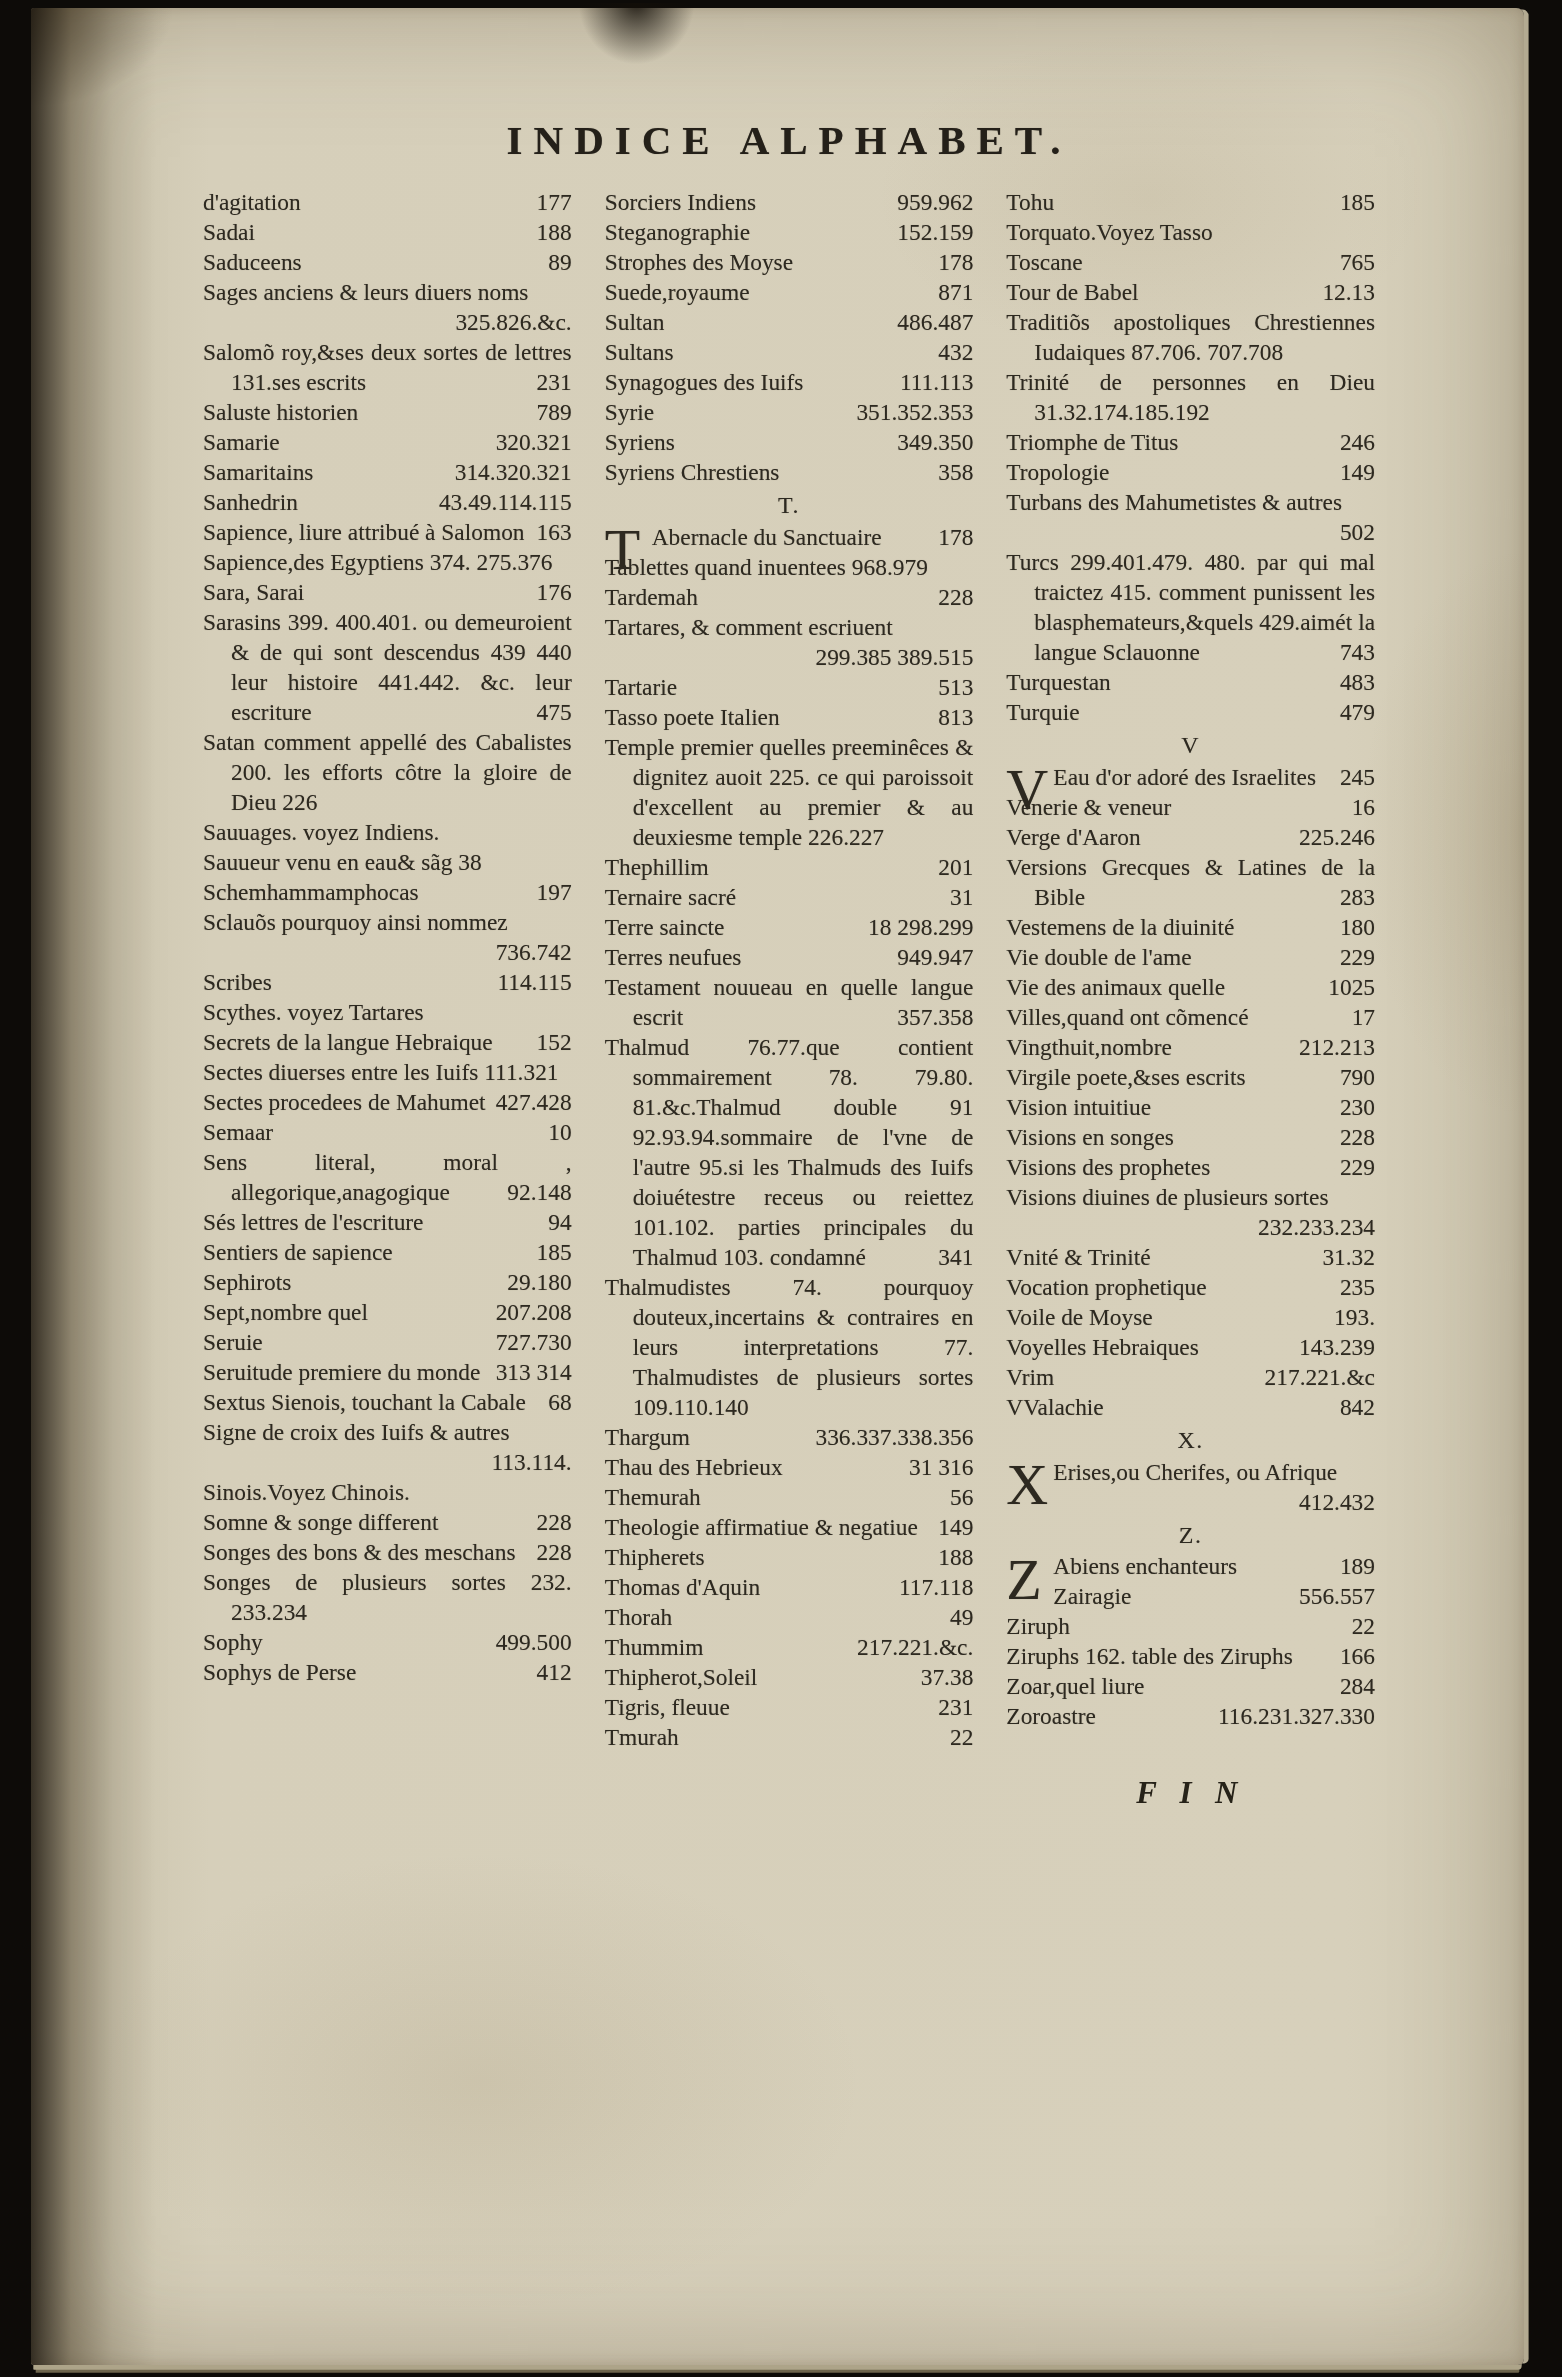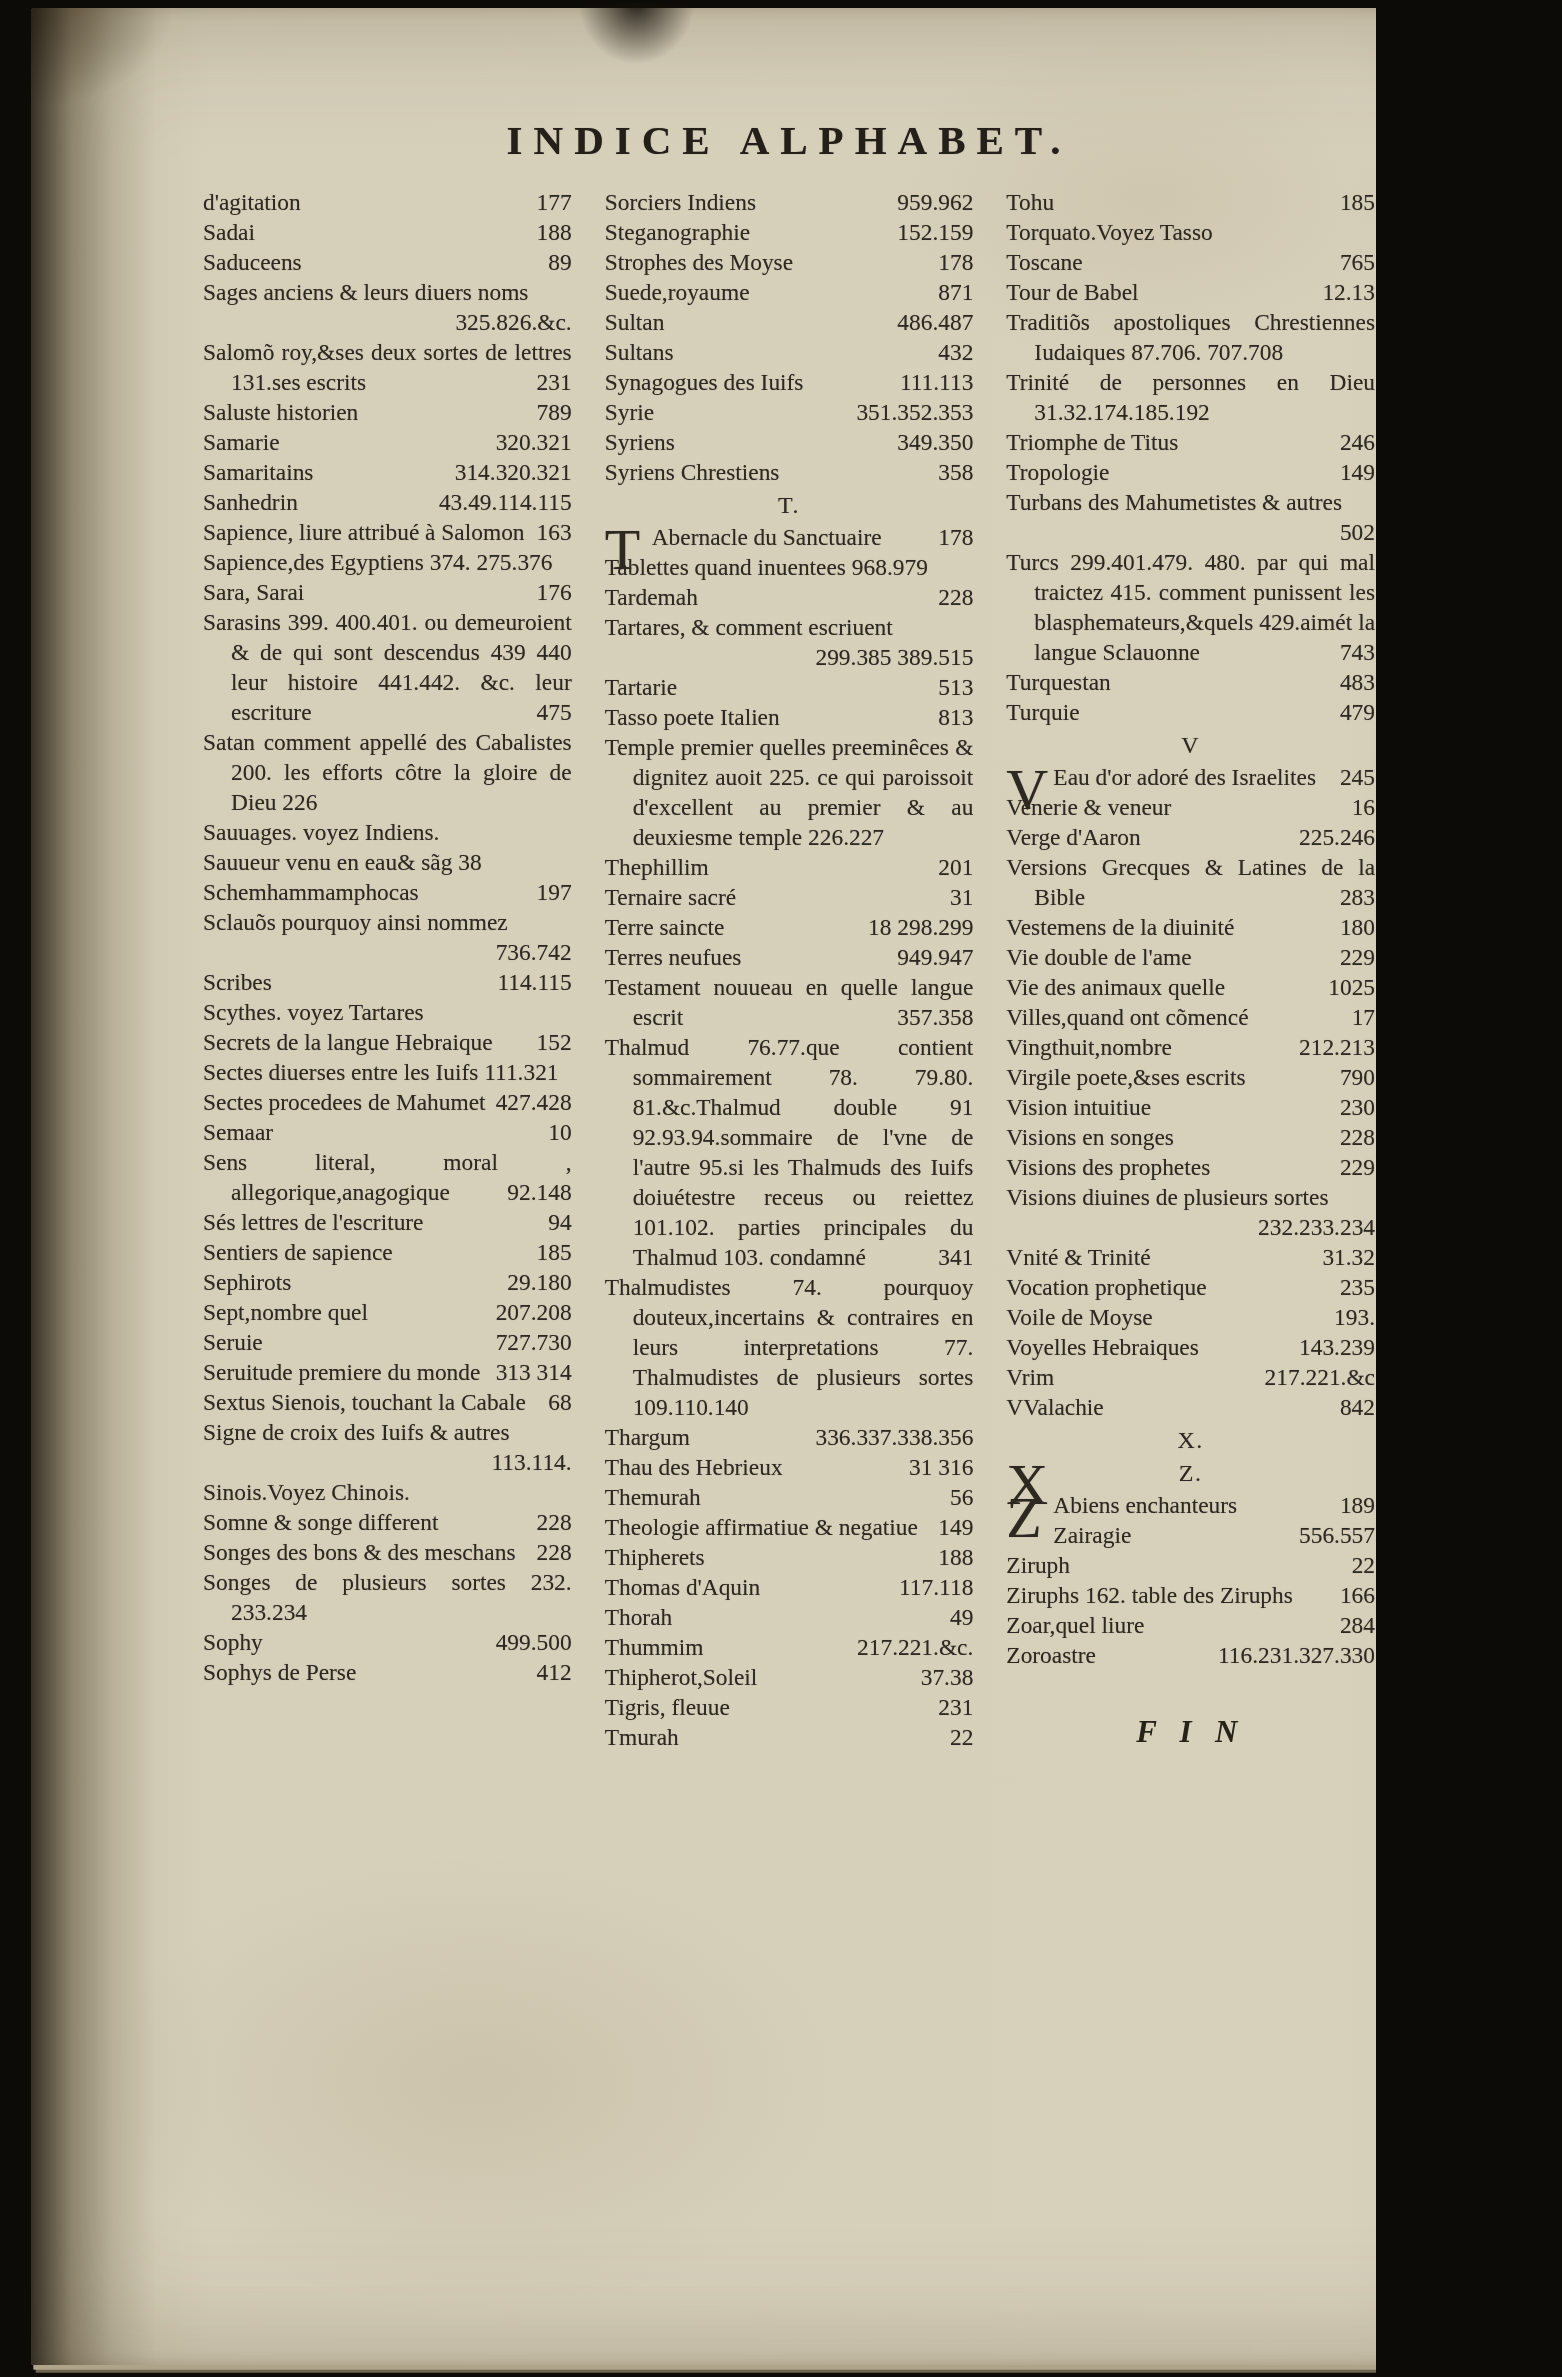--- a/index.html
+++ b/index.html
@@ -1,17 +1,17 @@
 <!DOCTYPE html>
 <html style="font-size:12.5px"><head>
 <meta charset="utf-8">
 <style>
   html, body { margin:0; padding:0; background:#0d0b08; }
   .scene {
-    position:relative; width:1376px; height:2377px; overflow:hidden;
+    position:relative; width:1562px; height:2377px; overflow:hidden;
     background:#0d0b08;
     font-family:"Liberation Serif", serif;
   }
   .page {
     position:absolute; left:31px; top:7.8px; width:1493px; height:2357px;
     border-radius:3.1px 7.8px 6.2px 3.1px;
     background:
       radial-gradient(ellipse 203px 141px at 0% 0%, rgba(45,36,20,0.55), rgba(45,36,20,0) 70%),
       radial-gradient(ellipse 234px 406px at 100% 35%, rgba(150,132,95,0.18), rgba(150,132,95,0) 70%),
       radial-gradient(ellipse 547px 328px at 30% 88%, rgba(140,122,85,0.14), rgba(140,122,85,0) 70%),
@@ -195,20 +195,21 @@
             <p class="entry"><span class="t">Visions diuines de plusieurs sortes</span><span class="n">232.233.234</span></p>
             <p class="entry"><span class="t">Vnité &amp; Trinité</span><span class="n">31.32</span></p>
             <p class="entry"><span class="t">Vocation prophetique</span><span class="n">235</span></p>
             <p class="entry"><span class="t">Voile de Moyse</span><span class="n">193.</span></p>
             <p class="entry"><span class="t">Voyelles Hebraiques</span><span class="n">143.239</span></p>
             <p class="entry"><span class="t">Vrim</span><span class="n">217.221.&amp;c</span></p>
             <p class="entry"><span class="t">VValachie</span><span class="n">842</span></p>
             <div class="section">X.</div>
             <div class="dropblock">
               <span class="dropcap">X</span>
+              <p class="entry"><span class="t">Erises,ou Cherifes, ou Afrique</span><span class="n">412.432</span></p>
             </div>
             <div class="section">Z.</div>
             <div class="dropblock">
               <span class="dropcap">Z</span>
               <p class="entry"><span class="t">Abiens enchanteurs</span><span class="n">189</span></p>
               <p class="entry"><span class="t">Zairagie</span><span class="n">556.557</span></p>
             </div>
             <p class="entry"><span class="t">Ziruph</span><span class="n">22</span></p>
             <p class="entry"><span class="t">Ziruphs 162. table des Ziruphs</span><span class="n">166</span></p>
             <p class="entry"><span class="t">Zoar,quel liure</span><span class="n">284</span></p>

